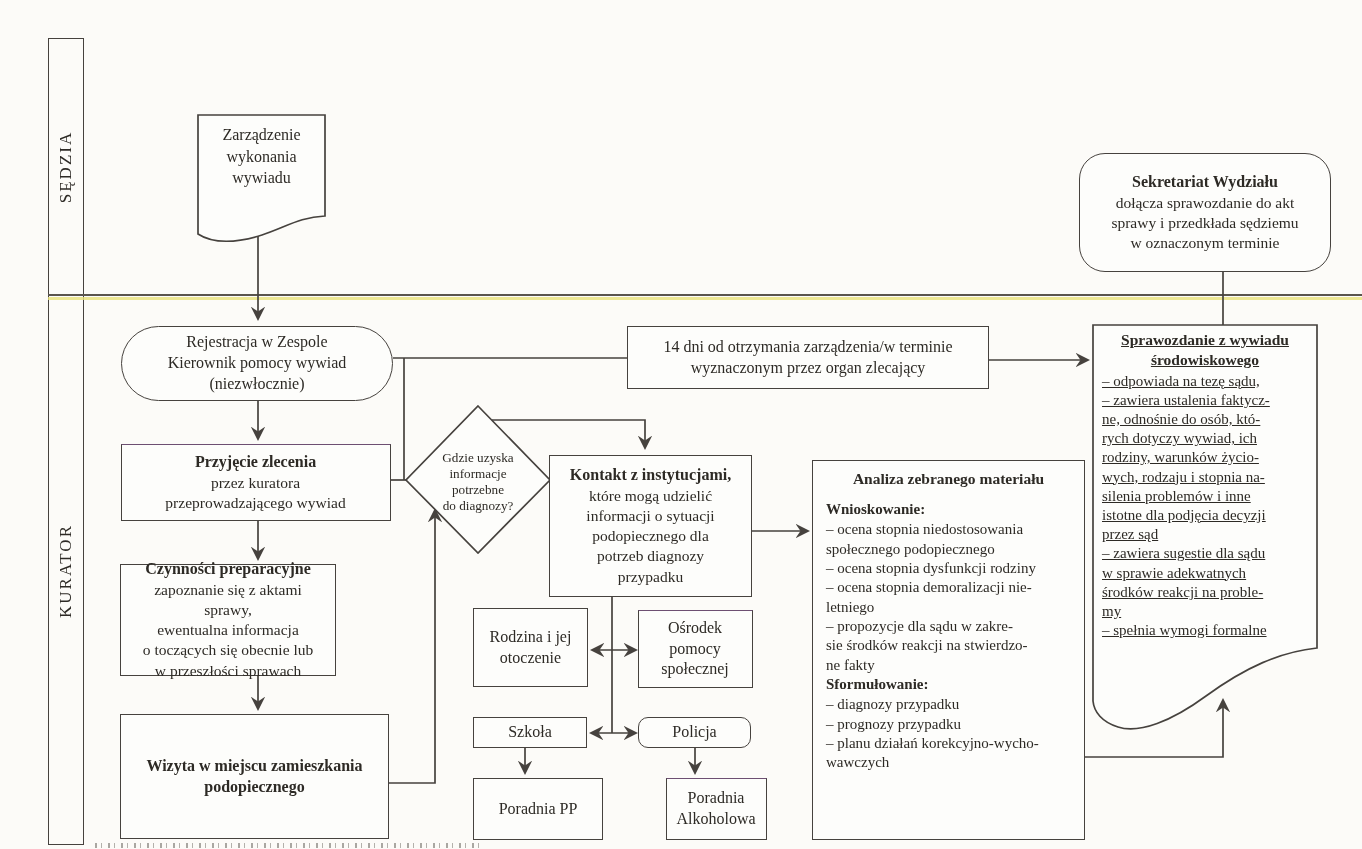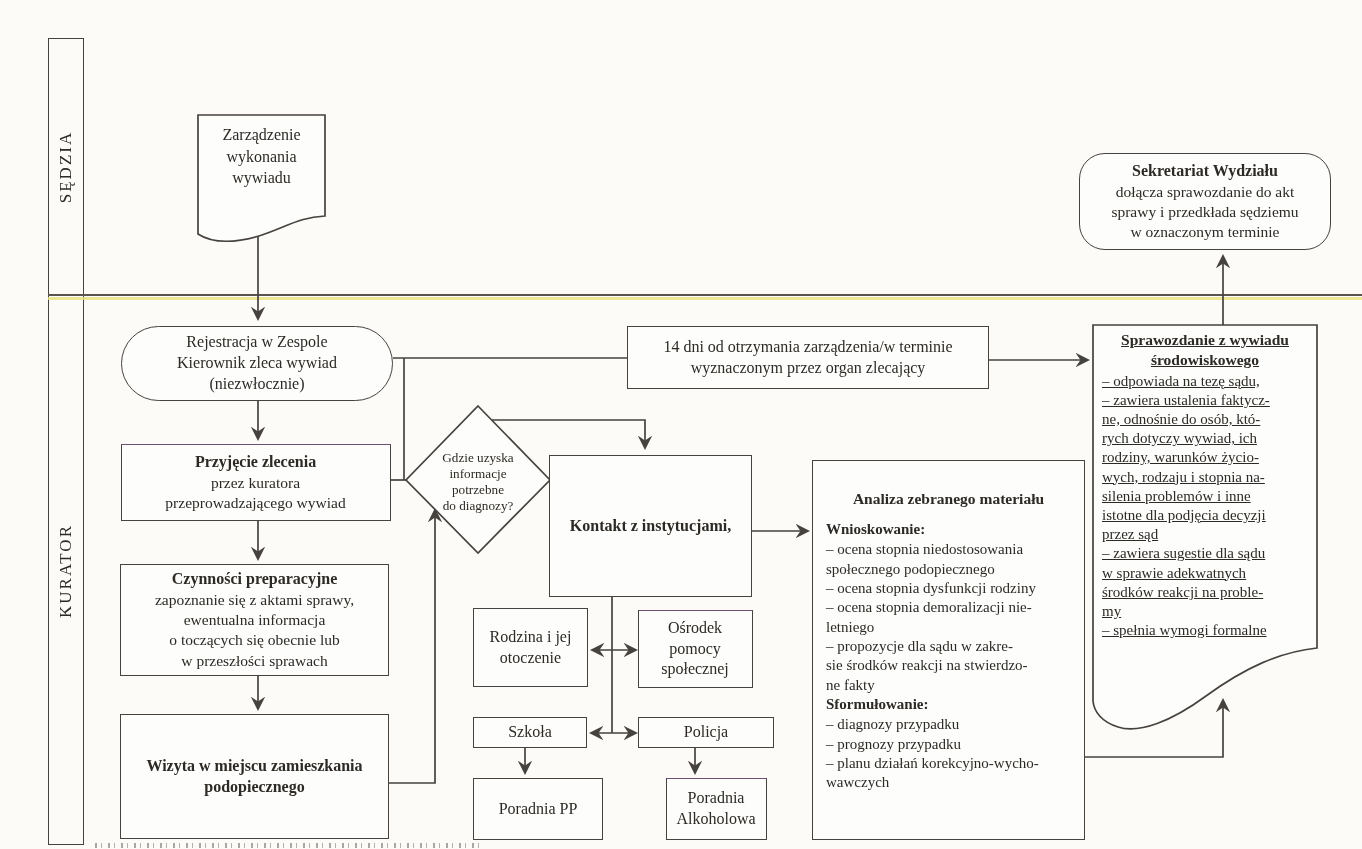--- a/index.html
+++ b/index.html
@@ -24,21 +24,21 @@
   .node .t{white-space:pre-line;}
   .stadium{border-radius:39px;font-size:16px;}
   .rounded{border-radius:26px;}
   .tint-top{border-top-color:#6d4f72;padding-left:7px;}
   
   .overlay{position:absolute;box-sizing:border-box;background:transparent;border:none;
     display:block;text-align:center;}
   .overlay .ttl{font-weight:700;white-space:pre-line;}
   .overlay .t{white-space:pre-line;}
   
-  .bigbox{align-items:stretch;justify-content:flex-start;text-align:left;padding:24px 13px;font-size:15px;line-height:1.29;}
+  .bigbox{align-items:stretch;justify-content:flex-start;text-align:left;padding:4px 13px;font-size:15px;line-height:1.29;}
   .bigbox .center-ttl{text-align:center;font-weight:700;font-size:15.5px;margin:4px 0 9px 0;}
   .bigbox .hdg{font-weight:700;margin:2px 0 1px 0;}
   .bigbox .t{white-space:pre-line;}
   .svg-layer{position:absolute;left:0;top:0;}
   
   .caption-remnant{position:absolute;left:95px;top:843px;width:385px;height:5px;opacity:.5;
     background:repeating-linear-gradient(90deg,#57534b 0 2px,transparent 2px 6px,#6b675f 6px 7px,transparent 7px 13px);}
 </style>
 </head>
 <body>
@@ -101,40 +101,40 @@
       <polygon points="478,406 550,480 478,553 406,480"></polygon>
     </g>
   </svg>
 
   <div class="overlay" style="left:198px;top:124px;width:127px;font-size:16px;line-height:1.35;">
     <div class="t">Zarządzenie
 wykonania
 wywiadu</div>
   </div>
 
-  <div class="node rounded" style="left:1079px;top:153px;width:252px;height:97px;font-size:15.5px;text-align:center;">
+  <div class="node rounded" style="left:1079px;top:153px;width:252px;height:119px;font-size:15.5px;text-align:center;">
     <div class="ttl" style="font-size:16px;">Sekretariat Wydziału</div>
     <div class="t">dołącza sprawozdanie do akt
 sprawy i przedkłada sędziemu
 w oznaczonym terminie</div>
   </div>
 
   <div class="node stadium" style="left:121px;top:326px;width:272px;height:75px;">
     <div class="t">Rejestracja w Zespole
-Kierownik zleca wywiad
+Kierownik pomocy wywiad
 (niezwłocznie)</div>
   </div>
 
   <div class="node tint-top" style="left:121px;top:444px;width:270px;height:77px;">
     <div class="ttl" style="font-size:16px;">Przyjęcie zlecenia</div>
     <div class="t">przez kuratora
 przeprowadzającego wywiad</div>
   </div>
 
-  <div class="node" style="left:120px;top:564px;width:269px;height:112px;">
+  <div class="node" style="left:120px;top:564px;width:216px;height:112px;">
     <div class="ttl" style="font-size:16px;">Czynności preparacyjne</div>
     <div class="t">zapoznanie się z aktami sprawy,
 ewentualna informacja
 o toczących się obecnie lub
 w przeszłości sprawach</div>
   </div>
 
   <div class="node" style="left:120px;top:714px;width:269px;height:125px;">
     <div class="ttl" style="font-size:16px;">Wizyta w miejscu zamieszkania
 podopiecznego</div>
@@ -142,20 +142,25 @@
 
   <div class="overlay" style="left:413px;top:450px;width:130px;font-size:13.2px;line-height:1.2;">
     <div class="t">Gdzie uzyska
 informacje
 potrzebne
 do diagnozy?</div>
   </div>
 
   <div class="node" style="left:549px;top:455px;width:203px;height:142px;">
     <div class="ttl" style="font-size:16px;">Kontakt z instytucjami,</div>
+    <div class="t">które mogą udzielić
+informacji o sytuacji
+podopiecznego dla
+potrzeb diagnozy
+przypadku</div>
   </div>
 
   <div class="node" style="left:627px;top:326px;width:362px;height:63px;font-size:16px;">
     <div class="t">14 dni od otrzymania zarządzenia/w terminie
 wyznaczonym przez organ zlecający</div>
   </div>
 
   <div class="node" style="left:473px;top:608px;width:115px;height:79px;font-size:16px;">
     <div class="t">Rodzina i jej
 otoczenie</div>
@@ -164,21 +169,21 @@
   <div class="node tint-top" style="left:638px;top:610px;width:115px;height:78px;font-size:16px;">
     <div class="t">Ośrodek
 pomocy
 społecznej</div>
   </div>
 
   <div class="node" style="left:473px;top:717px;width:114px;height:31px;font-size:16px;">
     <div class="t">Szkoła</div>
   </div>
 
-  <div class="node" style="left:638px;top:717px;width:136px;height:31px;font-size:16px;">
+  <div class="node" style="left:638px;top:717px;width:113px;height:31px;font-size:16px;border-radius:10px;">
     <div class="t">Policja</div>
   </div>
 
   <div class="node" style="left:473px;top:778px;width:130px;height:62px;font-size:16px;">
     <div class="t">Poradnia PP</div>
   </div>
 
   <div class="node tint-top" style="left:638px;top:778px;width:101px;height:62px;font-size:16px;margin-left:28px;">
     <div class="t">Poradnia
 Alkoholowa</div>

